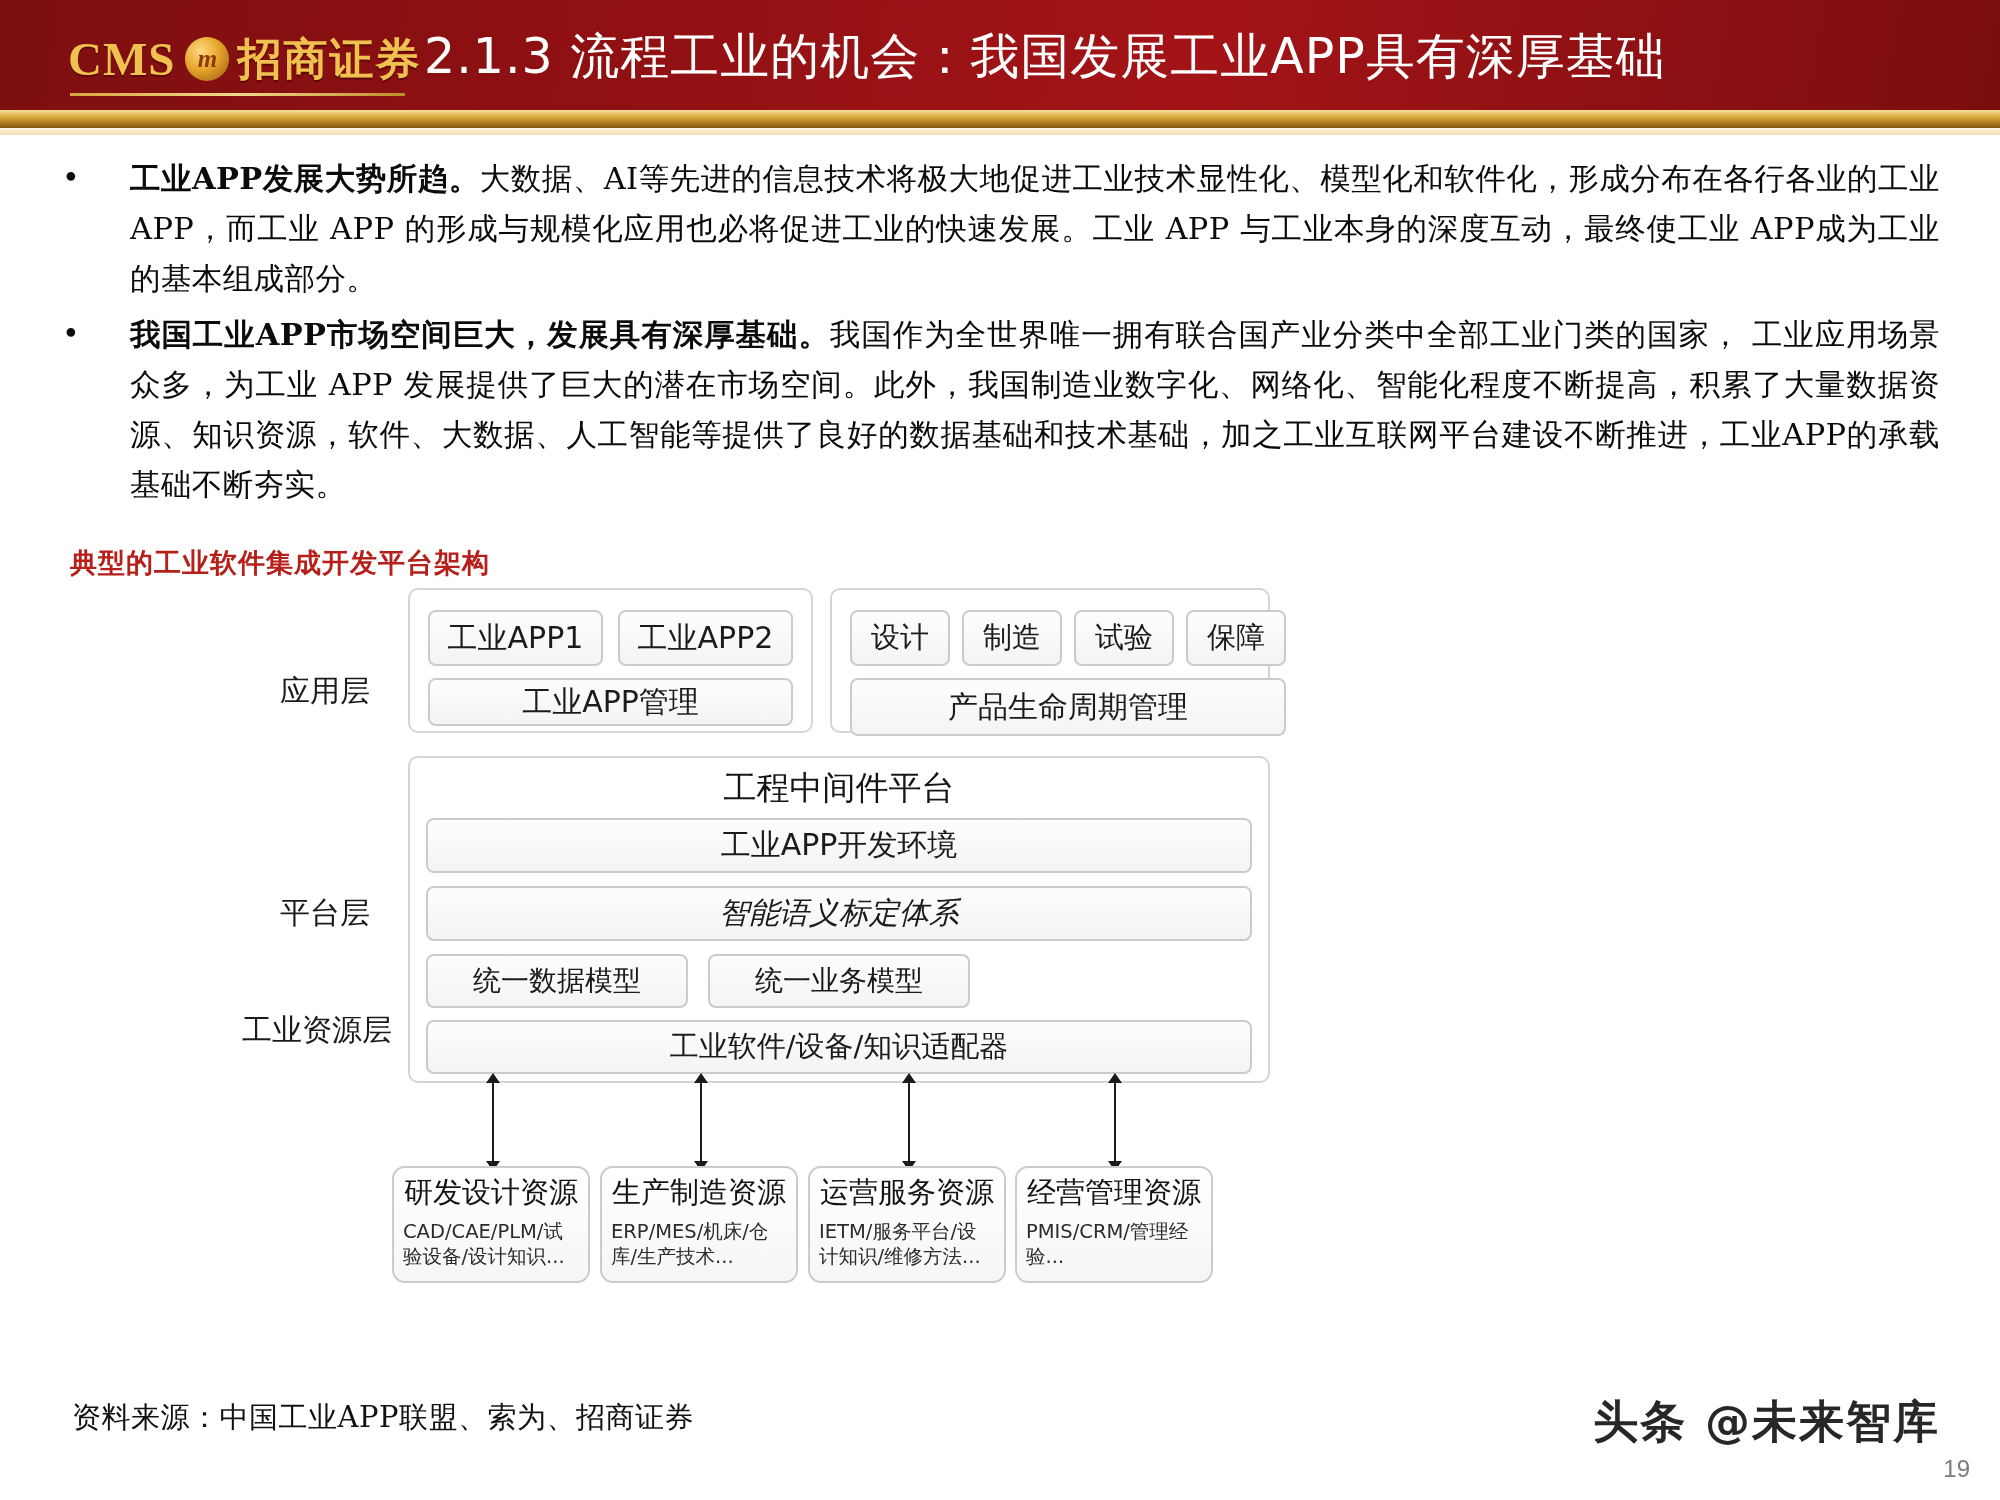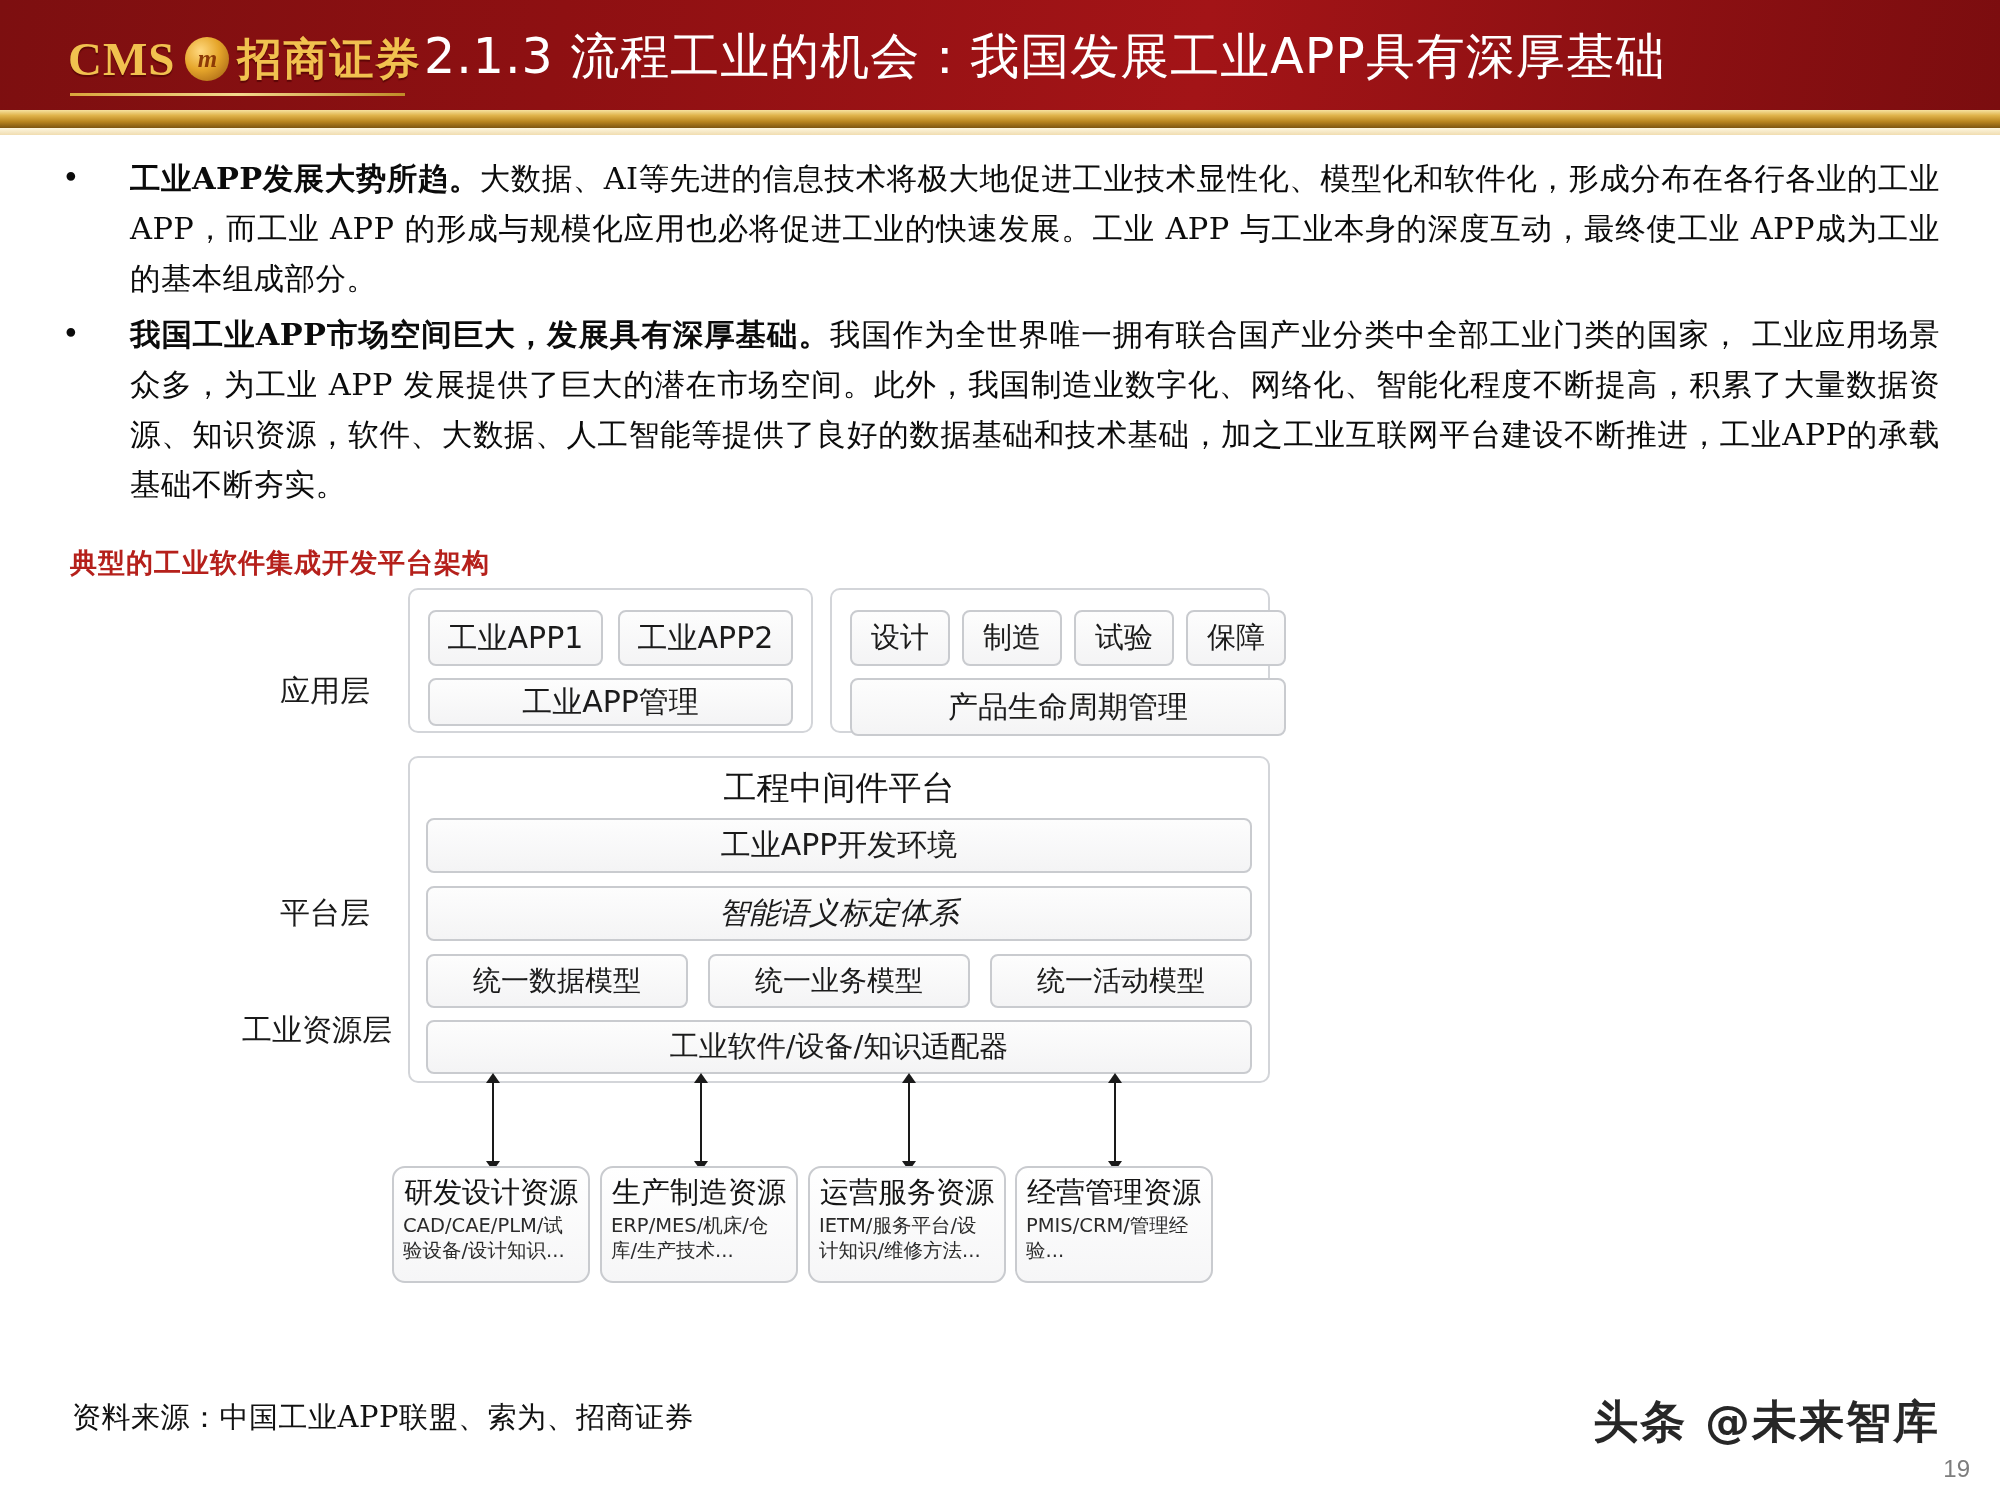--- a/index.html
+++ b/index.html
@@ -257,21 +257,21 @@
     font-size: 29px;
     color: #141414;
     text-align: center;
     line-height: 36px;
     white-space: nowrap;
   }
   .res-box .res-sub {
     font-size: 19.5px;
     color: #2b2b2b;
     line-height: 25px;
-    margin-top: 3px;
+    margin-top: 9px;
     word-break: break-all;
   }
   .r1 { left: 152px; }
   .r2 { left: 360px; }
   .r3 { left: 568px; }
   .r4 { left: 775px; }
 
   
   .source {
     position: absolute;
@@ -350,21 +350,20 @@
   <div class="box b-test">试验</div>
   <div class="box b-guard">保障</div>
   <div class="box b-plm">产品生命周期管理</div>
 
   <div class="outer-box plat-outer"></div>
   <div class="plat-title">工程中间件平台</div>
   <div class="box b-devenv">工业APP开发环境</div>
   <div class="box b-sem">智能语义标定体系</div>
   <div class="box b-m1">统一数据模型</div>
   <div class="box b-m2">统一业务模型</div>
-  <div class="box b-m3">统一活动模型</div>
   <div class="box b-adapt">工业软件/设备/知识适配器</div>
 
   <div class="arrow a1"></div>
   <div class="arrow a2"></div>
   <div class="arrow a3"></div>
   <div class="arrow a4"></div>
 
   <div class="res-box r1">
     <div class="res-title">研发设计资源</div>
     <div class="res-sub">CAD/CAE/PLM/试验设备/设计知识...</div>

